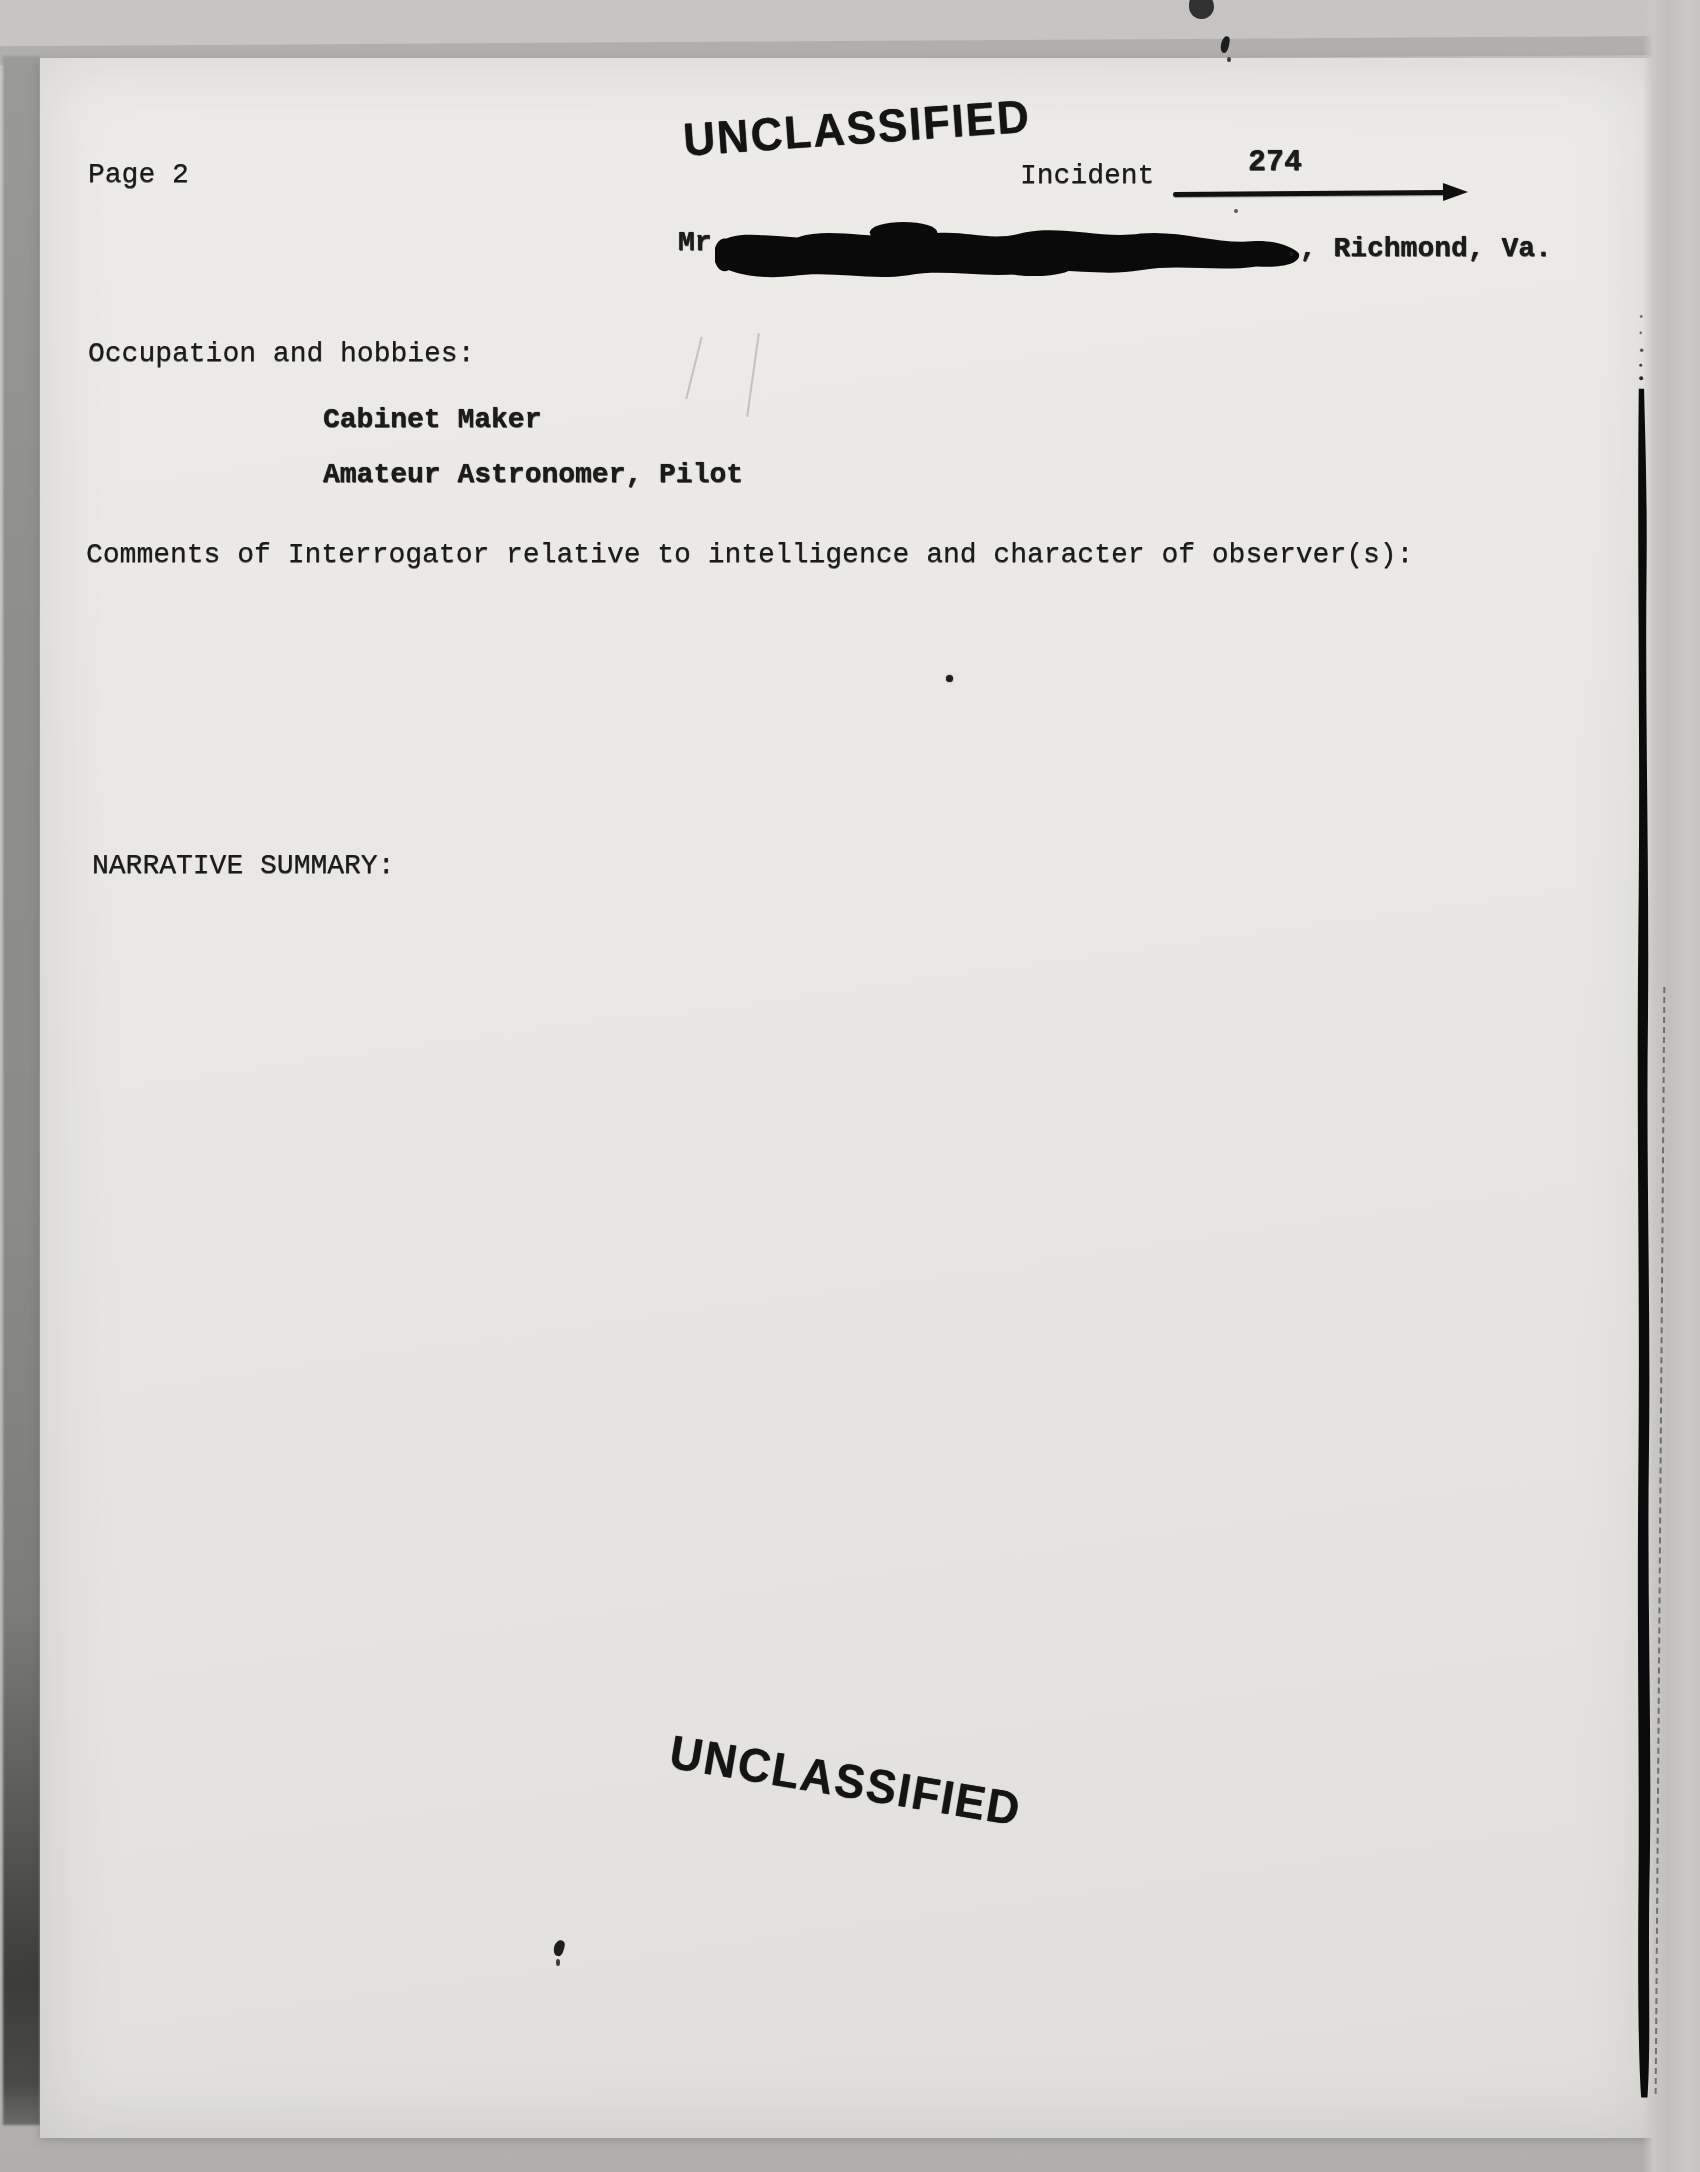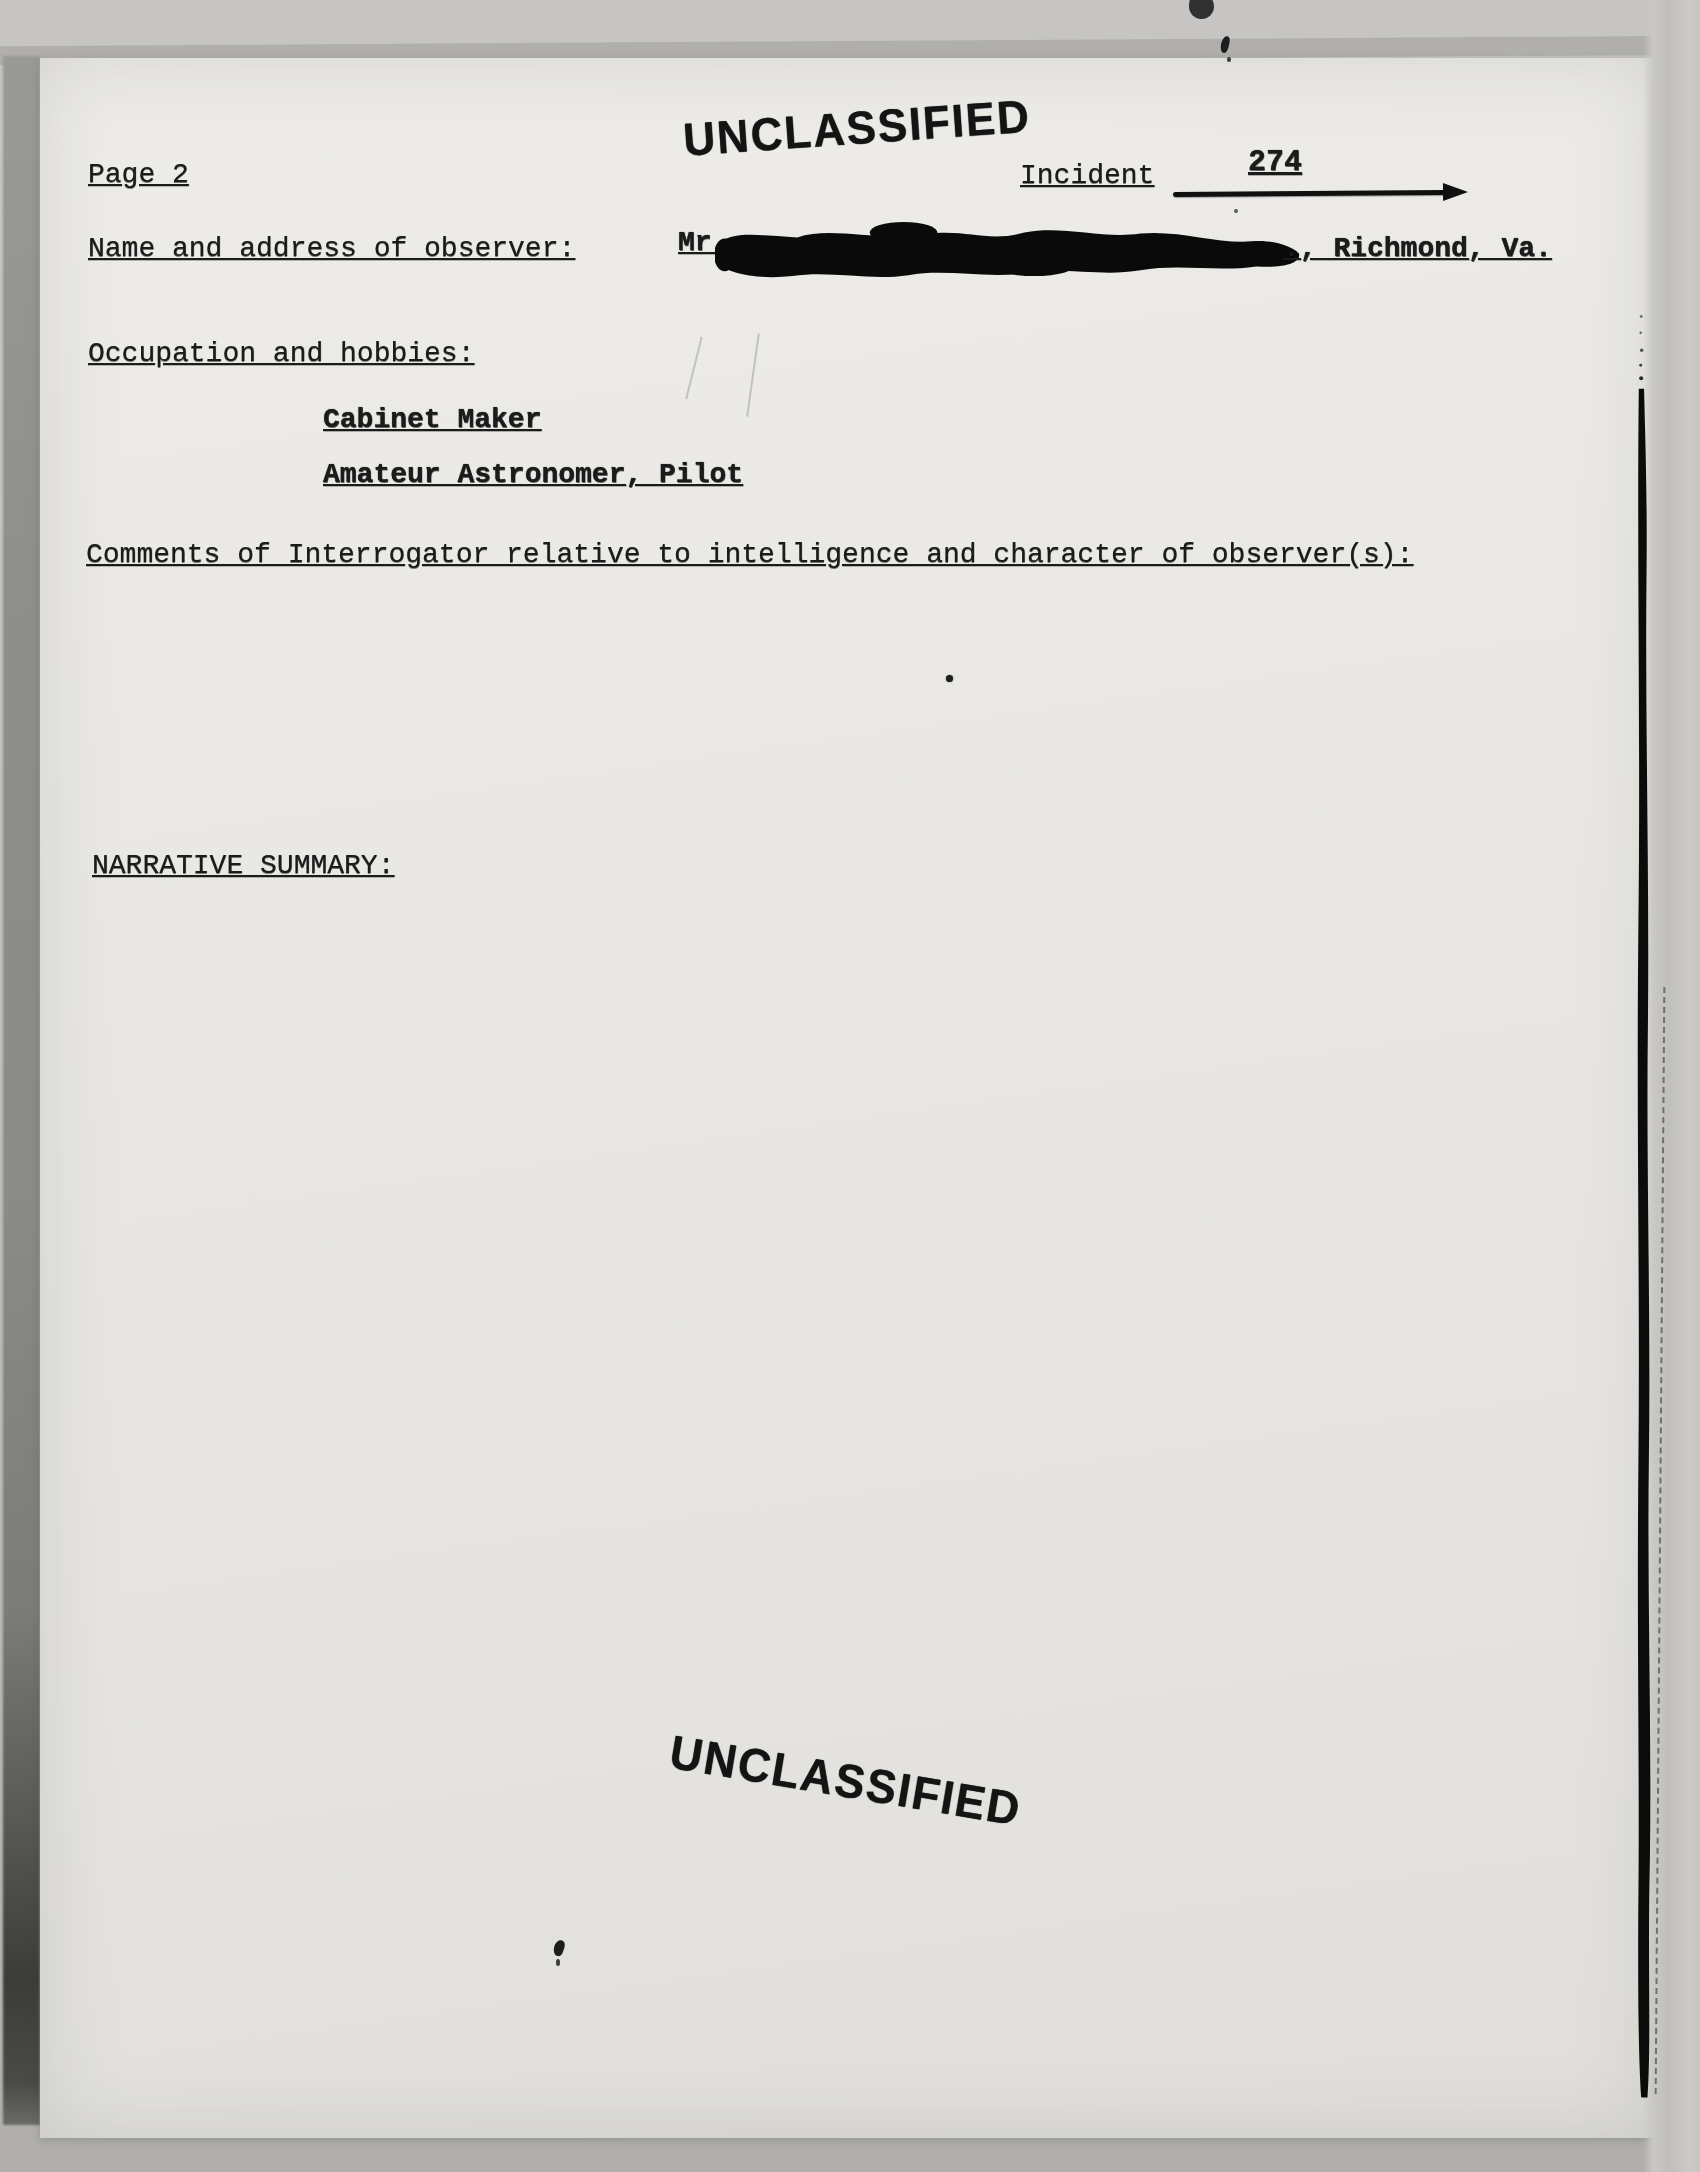--- a/index.html
+++ b/index.html
@@ -54,21 +54,20 @@
     height: 1107px; width: 0;
     border-left: 2.9px dashed rgba(42,42,40,0.55);
     transform: rotate(0.45deg);
   }
   .typed {
     position: absolute;
     font-size: 28px;
     color: #1b1b1b;
     white-space: pre;
     text-shadow: 0 0.5px 0.5px rgba(25,25,25,0.55), 0.5px 0 0.5px rgba(25,25,25,0.3);
-    text-decoration: underline;
   }
   .typed-bold {
     font-weight: 700;
     text-shadow: 0 0 1px rgba(10,10,10,0.8), 0.5px 0.5px 0.5px rgba(0,0,0,0.55);
   }
   .stamp {
     position: absolute;
     font-family: "Liberation Sans", sans-serif;
     font-weight: 700;
     color: #141414;
@@ -122,21 +121,20 @@
 
   <div class="page"></div>
 
   <div class="stamp stamp-top">UNCLASSIFIED</div>
   <div class="typed" style="left:88px; top:159px;">Page 2</div>
   <div class="typed" style="left:1020px; top:160px;">Incident</div>
   <div class="typed typed-bold" style="left:1248px; top:145px; font-size:30px;">274</div>
   <div class="incident-underline"></div>
   <div class="incident-arrowhead"></div>
 
-  <div class="typed" style="left:88px; top:233px;">Name and address of observer:</div>
   <div class="typed typed-bold" style="left:678px; top:227px;">Mr.</div>
   <div class="redaction">
     <svg width="585" height="68" viewBox="0 0 1210 140" xmlns="http://www.w3.org/2000/svg" style="filter: blur(0.6px);">
       <path fill="#0a0a0a" d="M4,62 C30,28 90,40 170,44 C240,20 330,52 430,38 C520,24 560,56 640,34 C720,18 800,48 880,36 C960,28 1040,58 1110,52 C1160,48 1200,66 1208,78 C1212,96 1180,108 1120,104 C1040,116 960,98 880,112 C800,126 720,104 640,118 C560,130 480,108 400,122 C320,134 240,112 160,124 C90,132 20,118 6,96 C-2,84 0,72 4,62 Z"></path>
       <ellipse cx="390" cy="34" rx="70" ry="22" fill="#0a0a0a"></ellipse>
       <ellipse cx="660" cy="98" rx="90" ry="26" fill="#0a0a0a"></ellipse>
       <ellipse cx="20" cy="80" rx="22" ry="34" fill="#0a0a0a"></ellipse>
     </svg>
   </div>
   <div class="typed typed-bold" style="left:1283px; top:233px;">., Richmond, Va.</div>

